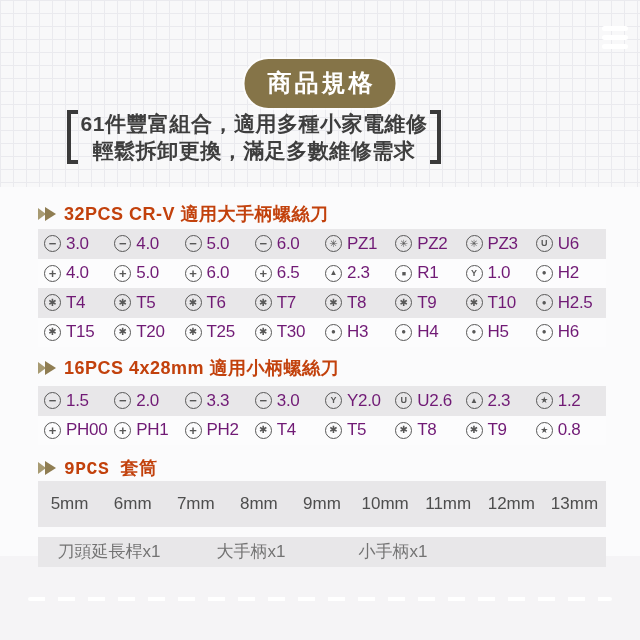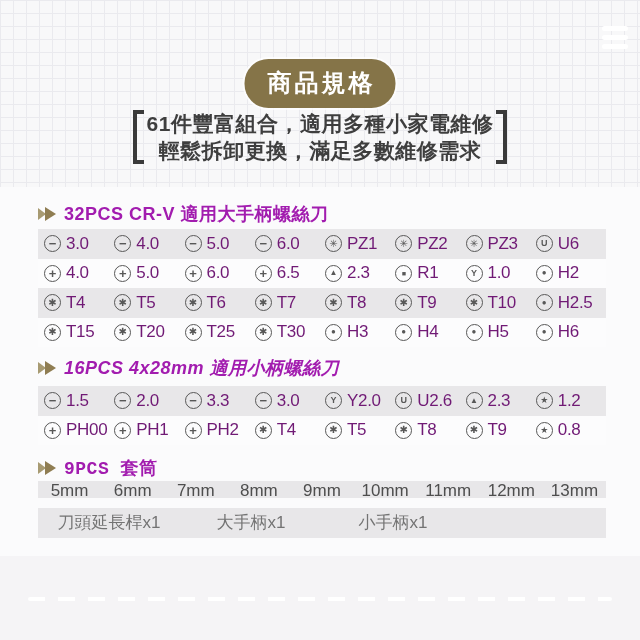--- a/index.html
+++ b/index.html
@@ -41,42 +41,42 @@
     background:#857448;
     color:#ffffff;
     font-size:24px; font-weight:bold; letter-spacing:3px;
     padding:8px 20px 9px 23px;
     border-radius:24px;
     box-shadow:0 0 0 2px rgba(255,255,255,0.75);
     white-space:nowrap;
   }
 
   .subtitle {
-    position:absolute; top:110px; left:0; width:640px;
+    position:absolute; top:110px; left:0; width:508px;
     display:flex; align-items:center; justify-content:center; gap:3px;
   }
   .bracket { width:11px; height:54px; border:4px solid #3a3a3a; }
   .bracket-left { border-right:none; }
   .bracket-right { border-left:none; }
   .subtitle-lines { text-align:center; }
   .subtitle-line {
     font-size:21px; font-weight:600; color:#3e3e3e;
     line-height:27px; letter-spacing:0.5px;
   }
 
   .content { position:absolute; top:187px; left:0; width:640px; }
 
   .section-header {
     display:flex; align-items:center; gap:6px;
     margin-left:38px; height:22px;
     font-size:18px; letter-spacing:0.5px;
-    color:#a21caf; font-weight:bold;
+    color:#c2410c; font-weight:bold;
   }
   .sh1 { margin-top:16px; }
-  .sh2 { margin-top:10px;font-style:italic; }
+  .sh2 { margin-top:10px; }
   .sh3 { margin-top:12px;font-family:Liberation Mono, monospace; }
   .arrow-icon { display:inline-flex; }
 
   .bit-table { margin:4px 34px 0 38px; }
   .bit-table2 { margin-top:7px; }
   .bit-row {
     display:grid; grid-template-columns:repeat(8,1fr);
     height:29.5px; align-items:center; padding-left:6px;
   }
   .row-dark { background:#e8e7e9; }
@@ -94,21 +94,21 @@
   .icon-torx     { font-size:10px; }
   .icon-pozidriv { font-size:10px; }
   .icon-hex      { font-size:8px; }
   .icon-star     { font-size:9px; }
   .icon-triangle { font-size:8px; }
   .icon-square   { font-size:7px; }
   .icon-u-type   { font-size:9px; font-weight:bold; }
   .icon-y-type   { font-size:9px; font-weight:bold; }
 
   .socket-row {
-    margin:2px 34px 0 38px; height:17px;
+    margin:2px 34px 0 38px; height:46px;
     background:#e8e7e9;
     display:grid; grid-template-columns:repeat(9,1fr);
     align-items:center; text-align:center;
     font-size:17px; color:#4e4e4e;
   }
   .accessory-row {
     margin:10px 34px 0 38px; height:29.5px;
     background:#e8e7e9;
     display:grid; grid-template-columns:repeat(4,1fr);
     align-items:center; text-align:center;

